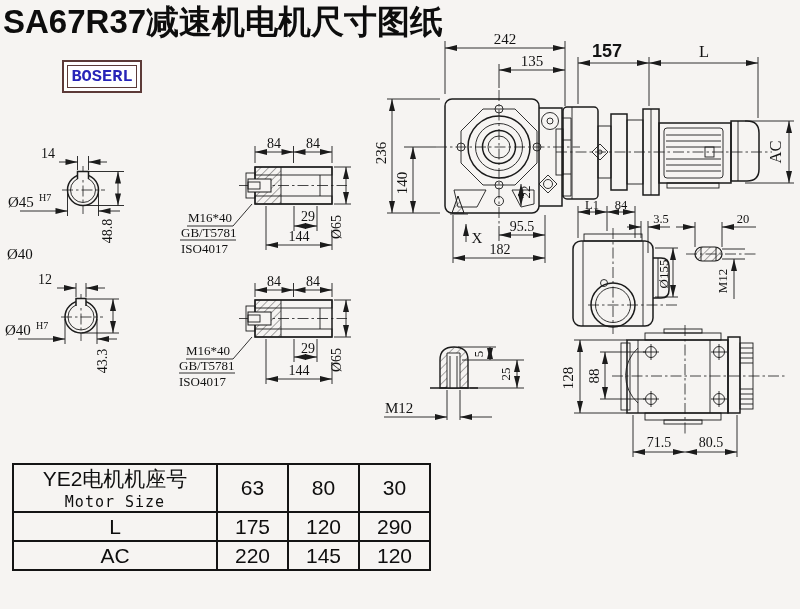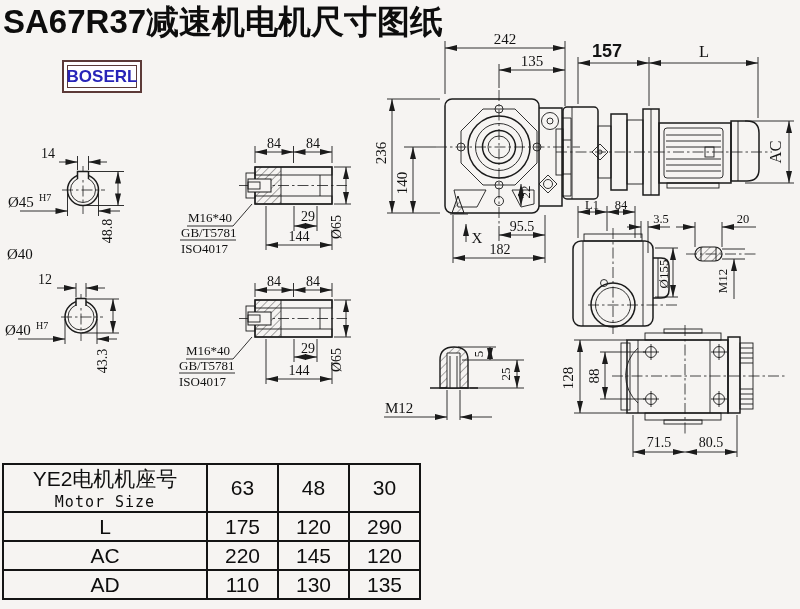--- a/index.html
+++ b/index.html
@@ -3,31 +3,31 @@
 <meta charset="utf-8">
 <style>
   html,body{margin:0;padding:0;background:#e8e6e4;}
   .canvas{position:relative;width:800px;height:609px;background:#f6f4f2;overflow:hidden;
           font-family:"Liberation Sans",sans-serif;}
   .title{position:absolute;left:3px;top:0px;font-size:33px;font-weight:700;color:#0d0d0d;
          letter-spacing:0px;white-space:nowrap;}
   .logo{position:absolute;left:62px;top:60px;width:76px;height:29px;border:2px solid #5c3a38;
         box-shadow:inset 0 0 0 3px #ffffff,inset 0 0 0 4px #5c3a38;background:#fff;
         display:flex;align-items:center;justify-content:center;}
-  .logo span{font-family:Liberation Sans, sans-serif;font-weight:700;font-size:17px;color:#2824b8;text-align:center;}
+  .logo span{font-family:Liberation Mono, monospace;font-weight:700;font-size:17px;color:#2824b8;text-align:center;}
   svg{position:absolute;left:0;top:0;}
   svg text{font-family:"Liberation Serif",serif;fill:#131313;}
   .s10{font-size:10px}.s12{font-size:12.5px}.s13{font-size:13px}.s14{font-size:14px}
   .s15{font-size:15px}.s16{font-size:16.5px}
   .b157{font-family:"Liberation Sans",sans-serif;font-weight:700;font-size:18px}
   .ln{stroke:#1b1b1b;stroke-width:1.5;fill:none}
   .tn{stroke:#1b1b1b;stroke-width:0.9;fill:none}
   .dm{stroke:#1b1b1b;stroke-width:0.9;fill:none}
   .cl{stroke:#1b1b1b;stroke-width:0.8;fill:none;stroke-dasharray:11 3 2.5 3}
-  .spec{position:absolute;left:2px;top:463px;border-collapse:collapse;table-layout:fixed;}
+  .spec{position:absolute;left:12px;top:463px;border-collapse:collapse;table-layout:fixed;}
   .spec td{border:2px solid #141414;text-align:center;vertical-align:middle;
            font-size:21px;color:#0e0e0e;padding:0;height:27px;background:#f6f4f2;}
   .spec td.hd{width:202px;}
   .spec td.c{width:69px;border-radius:17px;}
   .spec .en{font-family:"DejaVu Sans Mono",monospace;font-size:15px;letter-spacing:1px;}
 </style>
 </head>
 <body>
 
 <div class="canvas">
@@ -367,37 +367,31 @@
   </svg>
 
   <table class="spec">
     <tbody>
         <tr>
       <td class="hd">
         <div>YE2电机机座号</div>
         <div class="en">Motor Size</div>
       </td>
       <td class="c">63</td>
-      <td class="c">48</td>
+      <td class="c">80</td>
       <td class="c">30</td>
     </tr>
     <tr>
       <td>L</td>
       <td>175</td>
       <td>120</td>
       <td>290</td>
     </tr>
     <tr>
       <td>AC</td>
       <td>220</td>
       <td>145</td>
       <td>120</td>
     </tr>
-    <tr>
-      <td>AD</td>
-      <td>110</td>
-      <td>130</td>
-      <td>135</td>
-    </tr>
   </tbody>
     </table>
 
 </div>
 
 </body></html>

